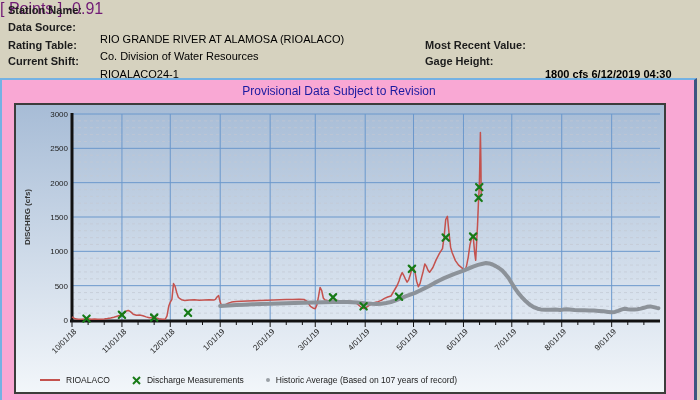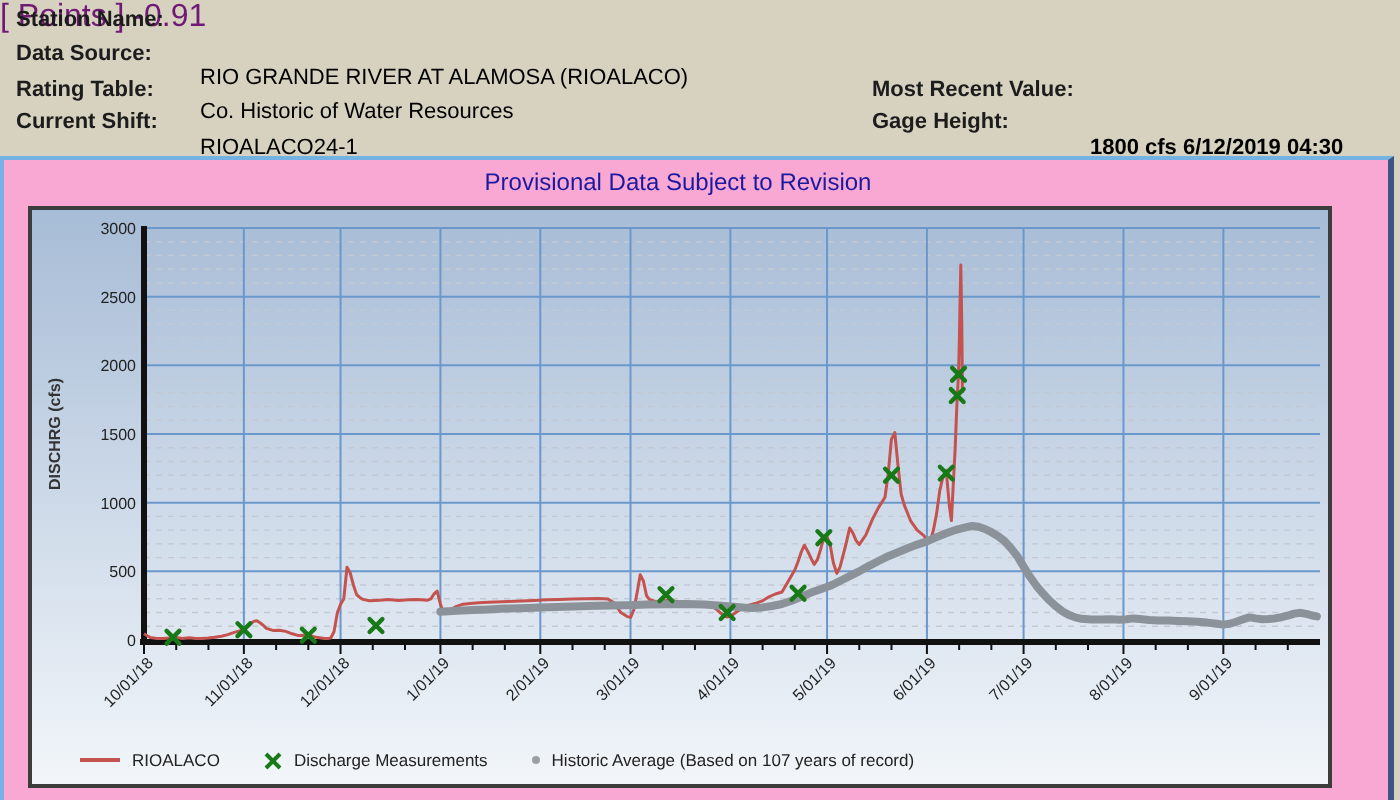--- a/index.html
+++ b/index.html
@@ -11,21 +11,21 @@
   }
   
   .header{position:absolute;left:0;top:0;width:700px;height:85px;background:#d6d2bf;}
   .header span{position:absolute;font-size:11px;white-space:nowrap;}
   .hlbl{font-weight:bold;color:#1c1c1c;}
   .hval{color:#000;margin-top:29px;}
   .hlink{color:#701a75;text-decoration:none;cursor:pointer;}
   .hlink.u{}
   .r1{top:4px;} .r2{top:21px;} .r3{top:39px;} .r4{top:55px;}
   .c1{left:8px;} .c2{left:100px;} .c3{left:203px;}
-  .c4{left:436px;} .c5{left:545px;font-weight:bold;}
+  .c4{left:425px;} .c5{left:545px;font-weight:bold;}
   
   .panel{
     position:absolute;left:0;top:78px;width:697px;height:322px;
     background:#f9a8d4;box-sizing:border-box;
     border-top:2px solid #74b2e4;border-left:2px solid #74b2e4;
     border-right:3px solid #3d5580;
   }
   .chart-title{
     position:absolute;left:12px;top:4px;width:650px;text-align:center;
     font-size:12px;color:#1a1aa0;
@@ -46,21 +46,21 @@
   .sw-dot{width:4px;height:4px;border-radius:50%;background:#9aa0a6;}
 </style>
 </head>
 <body>
 
 <div class="header">
   <span class="hlbl r1 c1">Station Name:</span>
   <span class="hval r1 c2">RIO GRANDE RIVER AT ALAMOSA (RIOALACO)</span>
 
   <span class="hlbl r2 c1">Data Source:</span>
-  <span class="hval r2 c2">Co. Historic of Water Resources</span>
+  <span class="hval r2 c2">Co. Division of Water Resources</span>
 
   <span class="hlbl r3 c1">Rating Table:</span>
   <span class="hval r3 c2">RIOALACO24-1</span>
   <a class="hlink r3 c3">[ Points ]</a>
 
   <span class="hlbl r4 c1">Current Shift:</span>
   <a class="hlink u r4 c2">-0.91</a>
 
   <span class="hlbl r3 c4">Most Recent Value:</span>
   <span class="hval r3 c5">1800 cfs 6/12/2019 04:30</span>

